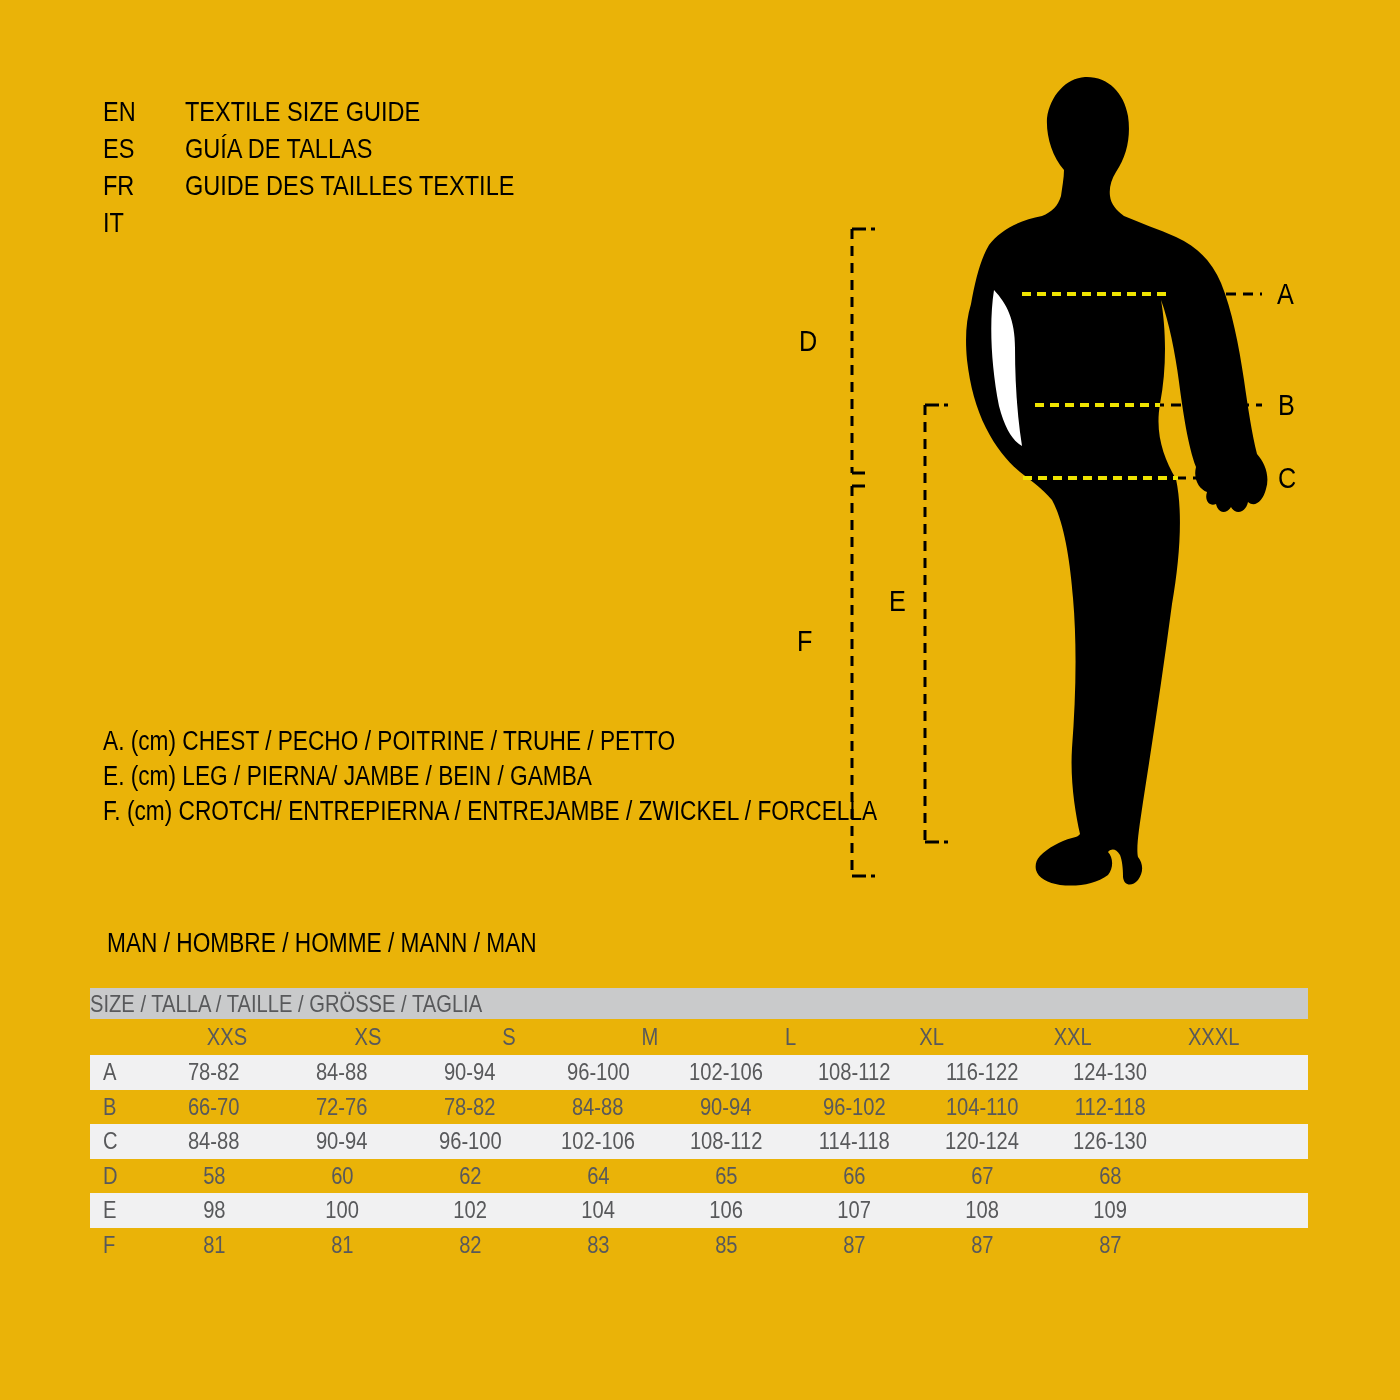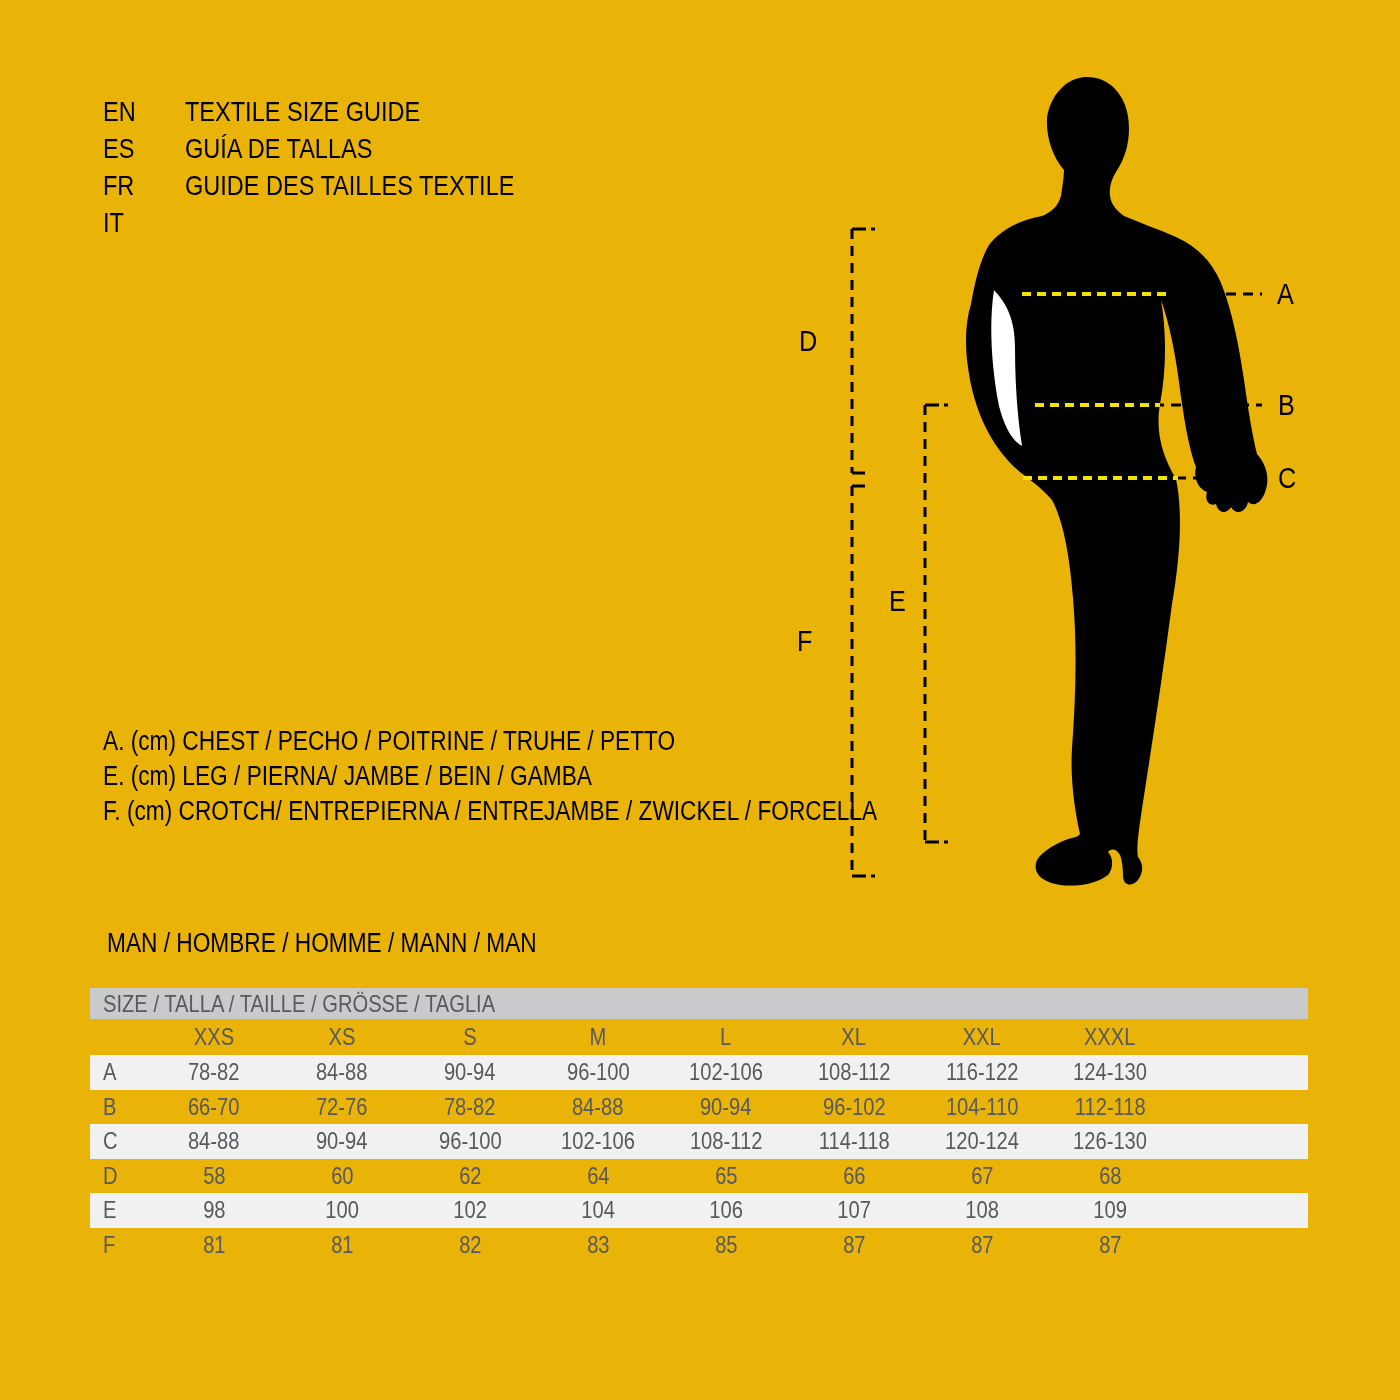--- a/index.html
+++ b/index.html
@@ -26,23 +26,23 @@
   .mlbl-a{left:1277px;top:278px;} .mlbl-b{left:1278px;top:389px;} .mlbl-c{left:1278px;top:462px;}
   .mlbl-d{left:799px;top:325px;}  .mlbl-e{left:889px;top:585px;}  .mlbl-f{left:797px;top:625px;}
 
   
   .legend{position:absolute;left:103px;top:724px;font-size:27px;font-weight:500;}
   .legrow{height:35px;line-height:35px;}
   .category{position:absolute;left:107px;top:928px;font-size:27px;font-weight:500;line-height:30px;}
 
   
   .sizetable{position:absolute;left:90px;top:988px;width:1218px;color:var(--ttext);font-size:24px;}
-  .t-title{height:31px;line-height:31px;background:var(--band);padding-left:13px;}
+  .t-title{height:31px;line-height:31px;background:var(--band);}
   .t-grid-row{display:grid;grid-template-columns:60px repeat(8,128px) 1fr;}
-  .t-sizes{height:36px;line-height:36px;}
+  .t-sizes{height:36px;line-height:36px;gap:13px;}
   .t-row{height:34.5px;line-height:34.5px;}
   .t-row.stripe{background:var(--stripe);}
   .t-cell{text-align:center;}
   .t-label{text-align:left;padding-left:13px;}
 </style>
 </head>
 <body>
 
 <div class="canvas">
 

